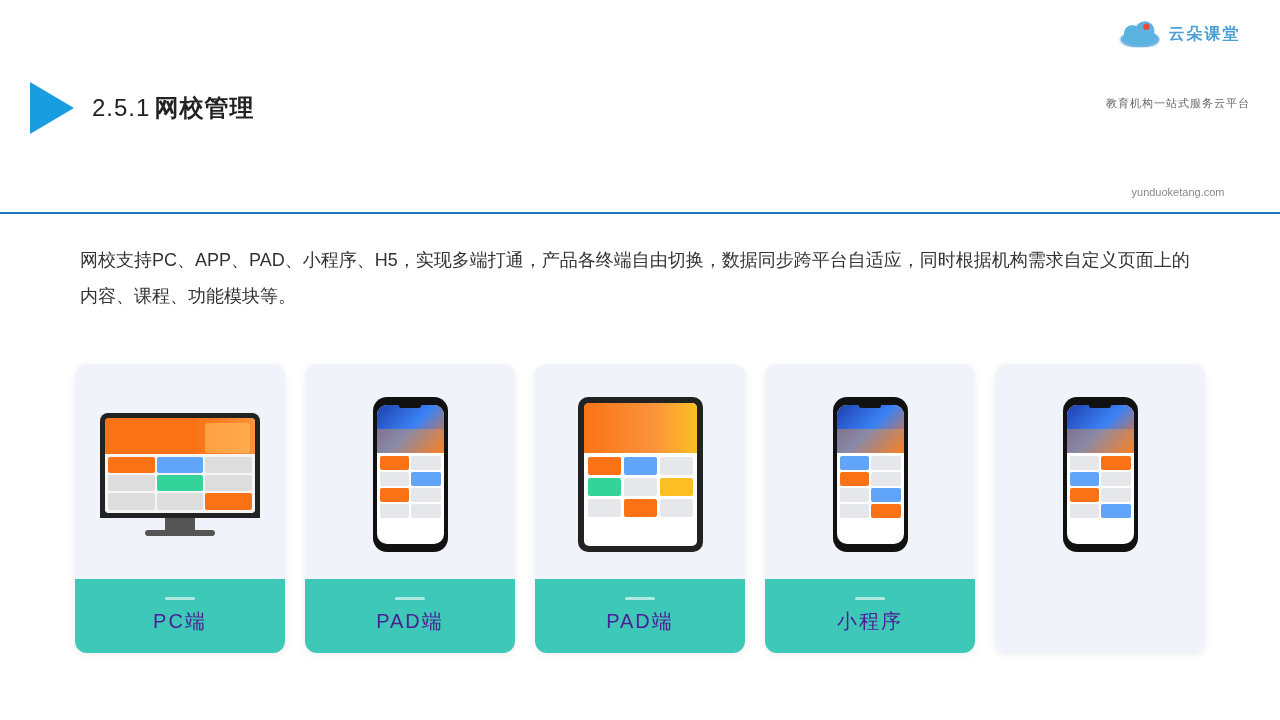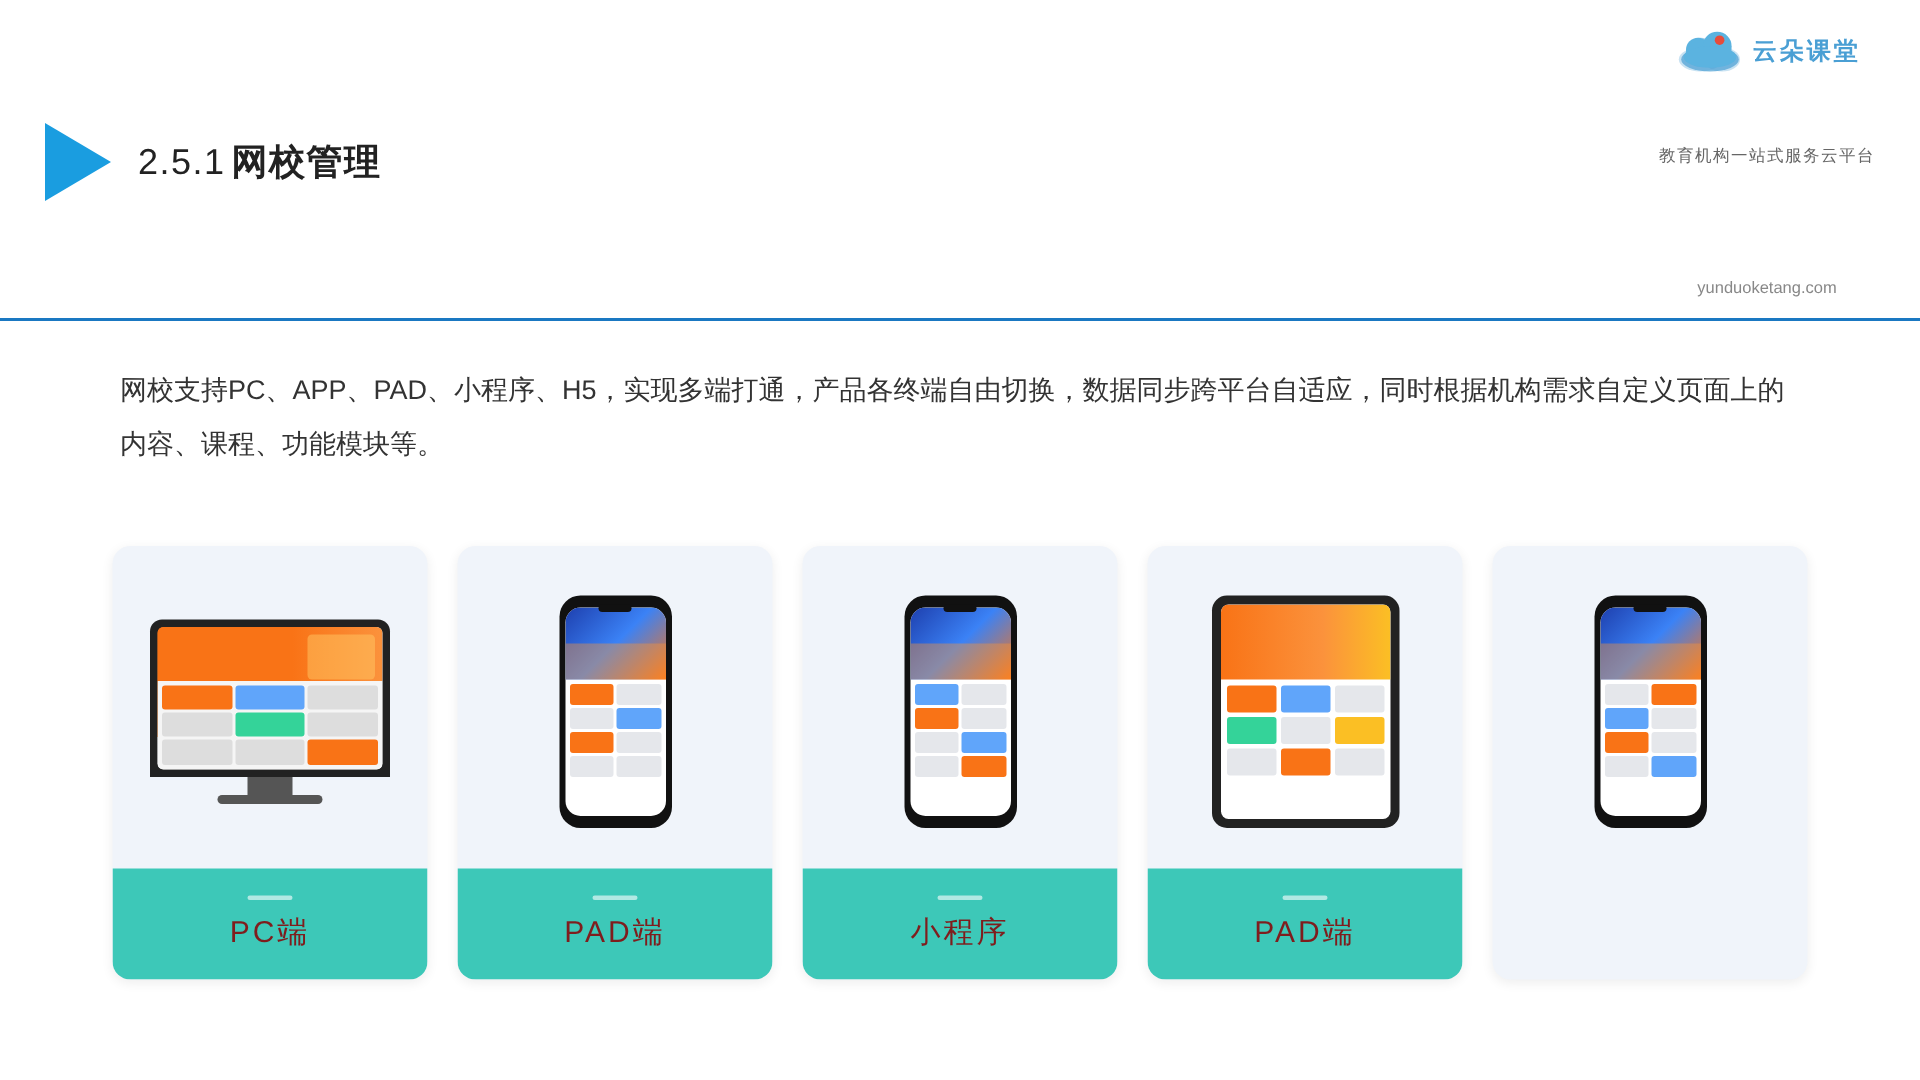--- a/index.html
+++ b/index.html
@@ -284,21 +284,21 @@
     }
     .tablet-cell.orange { background: #f97316; }
     .tablet-cell.blue { background: #60a5fa; }
     .tablet-cell.green { background: #34d399; }
     .tablet-cell.yellow { background: #fbbf24; }
 
     
     .card-label {
       width: 100%;
       background: #3dc8b8;
-      color: #7f1d1d;
+      color: #4c1d95;
       font-size: 20px;
       text-align: center;
       padding: 18px 0;
       font-weight: 500;
       letter-spacing: 2px;
     }
 
     
     .card-label-divider {
       width: 30px;
@@ -405,53 +405,20 @@
       </div>
     </div>
     <div class="card-label">
       <div class="card-label-divider"></div>
       <span>PAD端</span>
     </div>
   </div>
 
   <div class="card">
     <div class="card-image-area">
-      <div class="phone-mockup">
-        <div class="phone-notch"></div>
-        <div class="phone-screen">
-          <div class="phone-screen-top"></div>
-          <div class="phone-screen-mid">
-            <div class="phone-row">
-              <div class="phone-cell blue"></div>
-              <div class="phone-cell"></div>
-            </div>
-            <div class="phone-row">
-              <div class="phone-cell orange"></div>
-              <div class="phone-cell"></div>
-            </div>
-            <div class="phone-row">
-              <div class="phone-cell"></div>
-              <div class="phone-cell blue"></div>
-            </div>
-            <div class="phone-row">
-              <div class="phone-cell"></div>
-              <div class="phone-cell orange"></div>
-            </div>
-          </div>
-        </div>
-      </div>
-    </div>
-    <div class="card-label">
-      <div class="card-label-divider"></div>
-      <span>小程序</span>
-    </div>
-  </div>
-
-  <div class="card">
-    <div class="card-image-area">
       <div class="tablet-mockup">
         <div class="tablet-screen">
           <div class="tablet-top"></div>
           <div class="tablet-bottom">
             <div class="tablet-cell orange"></div>
             <div class="tablet-cell blue"></div>
             <div class="tablet-cell"></div>
             <div class="tablet-cell green"></div>
             <div class="tablet-cell"></div>
             <div class="tablet-cell yellow"></div>
@@ -469,34 +436,67 @@
   </div>
 
   <div class="card">
     <div class="card-image-area">
       <div class="phone-mockup">
         <div class="phone-notch"></div>
         <div class="phone-screen">
           <div class="phone-screen-top"></div>
           <div class="phone-screen-mid">
             <div class="phone-row">
-              <div class="phone-cell"></div>
+              <div class="phone-cell blue"></div>
+              <div class="phone-cell"></div>
+            </div>
+            <div class="phone-row">
               <div class="phone-cell orange"></div>
-            </div>
-            <div class="phone-row">
+              <div class="phone-cell"></div>
+            </div>
+            <div class="phone-row">
+              <div class="phone-cell"></div>
               <div class="phone-cell blue"></div>
-              <div class="phone-cell"></div>
-            </div>
-            <div class="phone-row">
+            </div>
+            <div class="phone-row">
+              <div class="phone-cell"></div>
               <div class="phone-cell orange"></div>
-              <div class="phone-cell"></div>
-            </div>
-            <div class="phone-row">
-              <div class="phone-cell"></div>
-              <div class="phone-cell blue"></div>
             </div>
           </div>
         </div>
       </div>
     </div>
+    <div class="card-label">
+      <div class="card-label-divider"></div>
+      <span>小程序</span>
+    </div>
+  </div>
+
+  <div class="card">
+    <div class="card-image-area">
+      <div class="phone-mockup">
+        <div class="phone-notch"></div>
+        <div class="phone-screen">
+          <div class="phone-screen-top"></div>
+          <div class="phone-screen-mid">
+            <div class="phone-row">
+              <div class="phone-cell"></div>
+              <div class="phone-cell orange"></div>
+            </div>
+            <div class="phone-row">
+              <div class="phone-cell blue"></div>
+              <div class="phone-cell"></div>
+            </div>
+            <div class="phone-row">
+              <div class="phone-cell orange"></div>
+              <div class="phone-cell"></div>
+            </div>
+            <div class="phone-row">
+              <div class="phone-cell"></div>
+              <div class="phone-cell blue"></div>
+            </div>
+          </div>
+        </div>
+      </div>
+    </div>
   </div>
 
 </div>
 
 </body></html>

